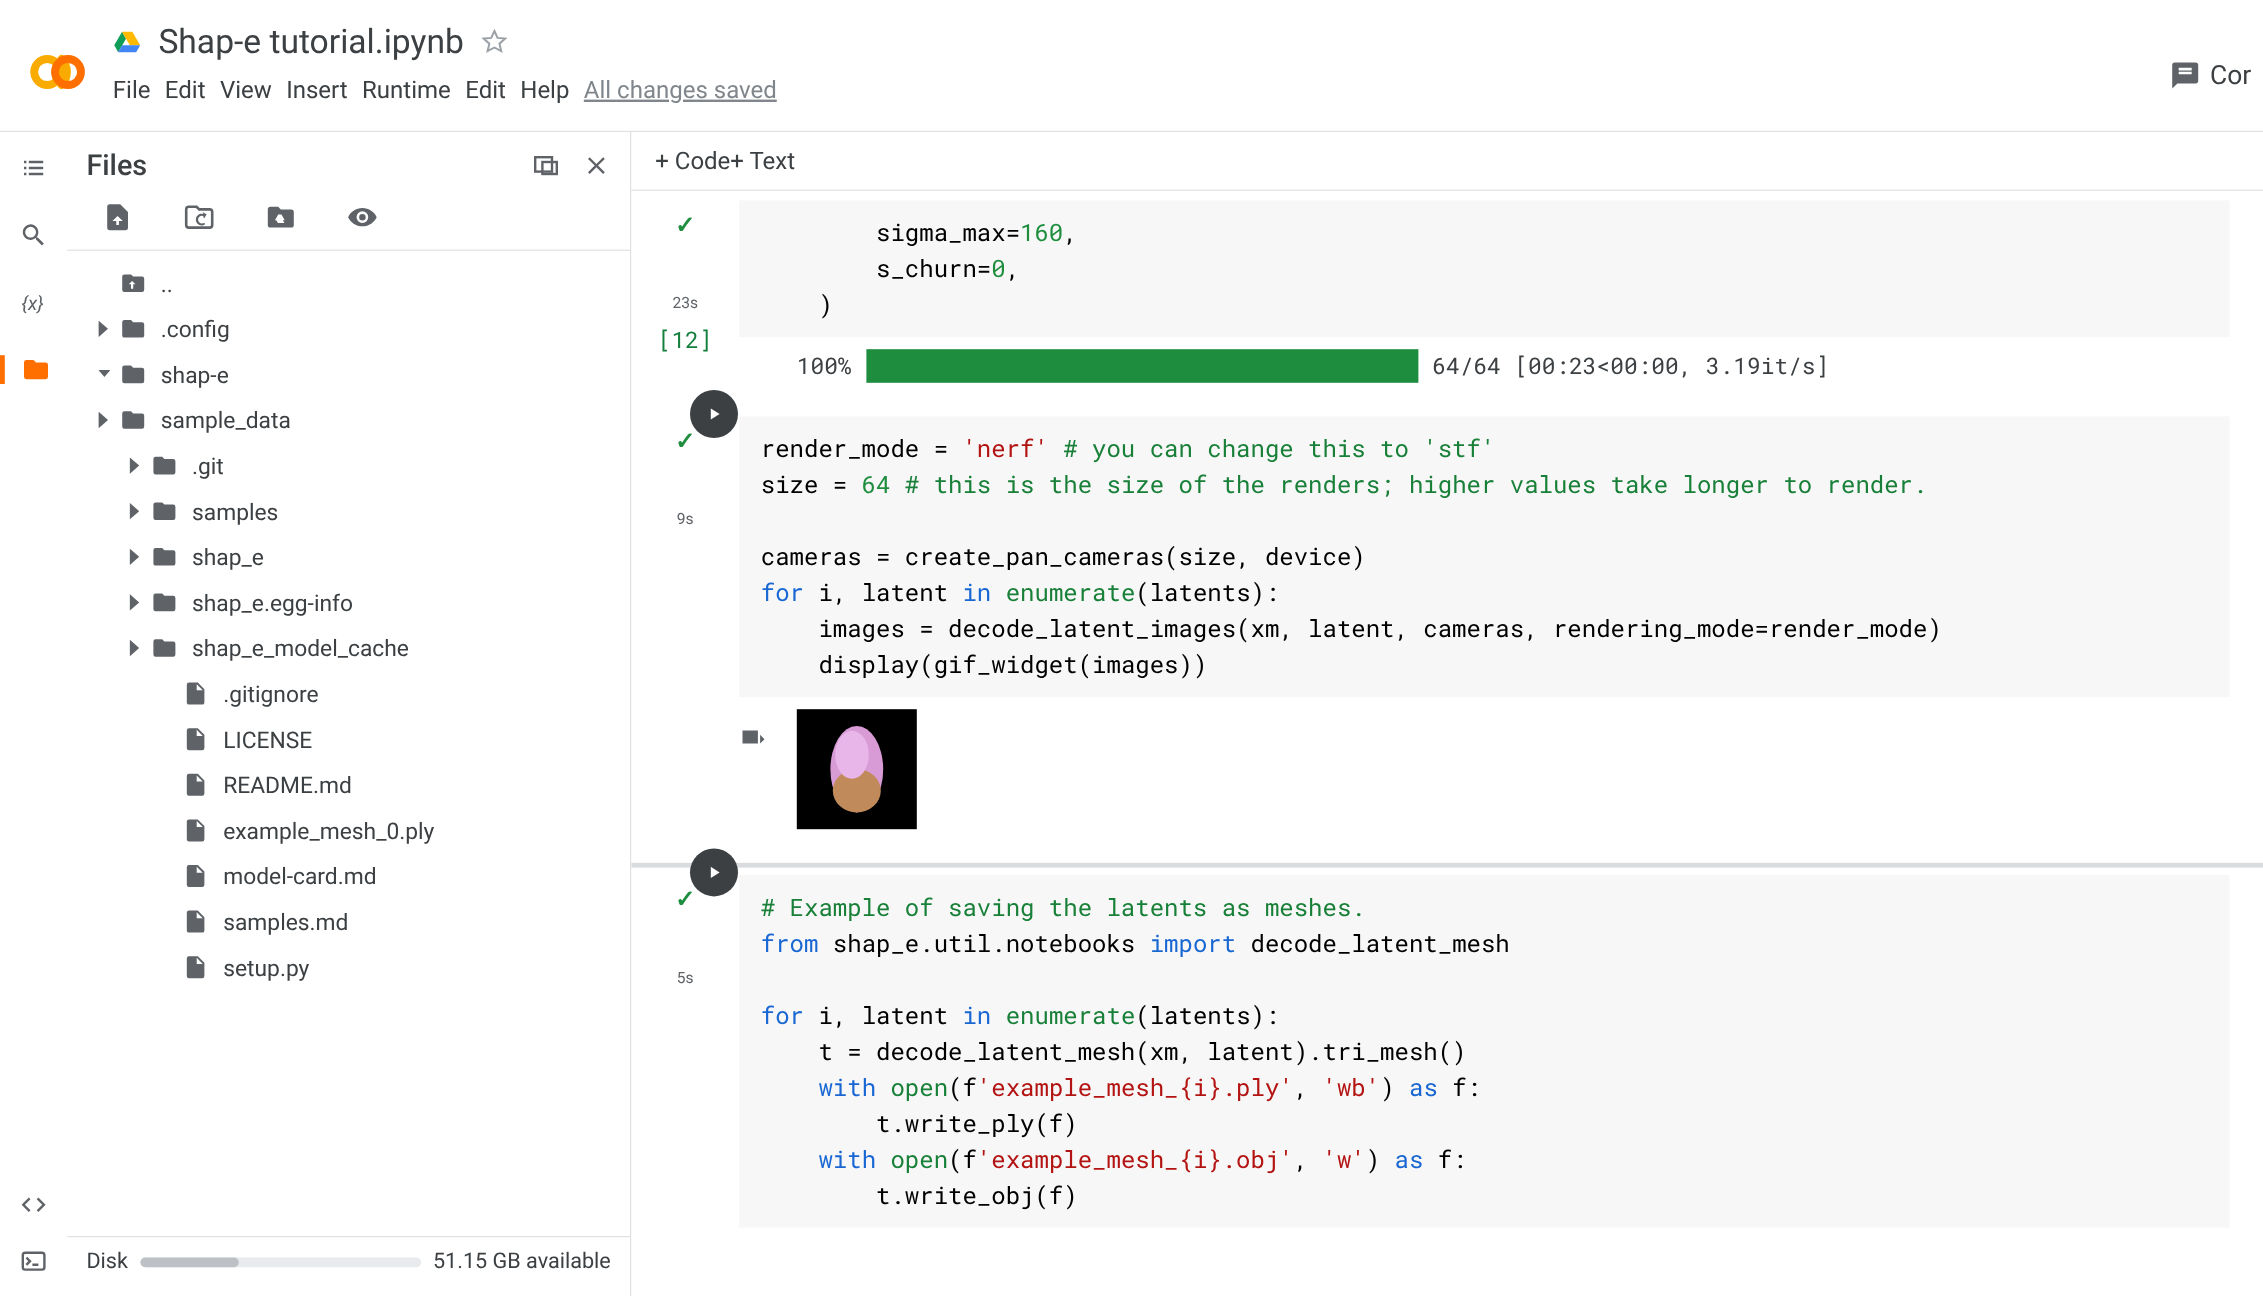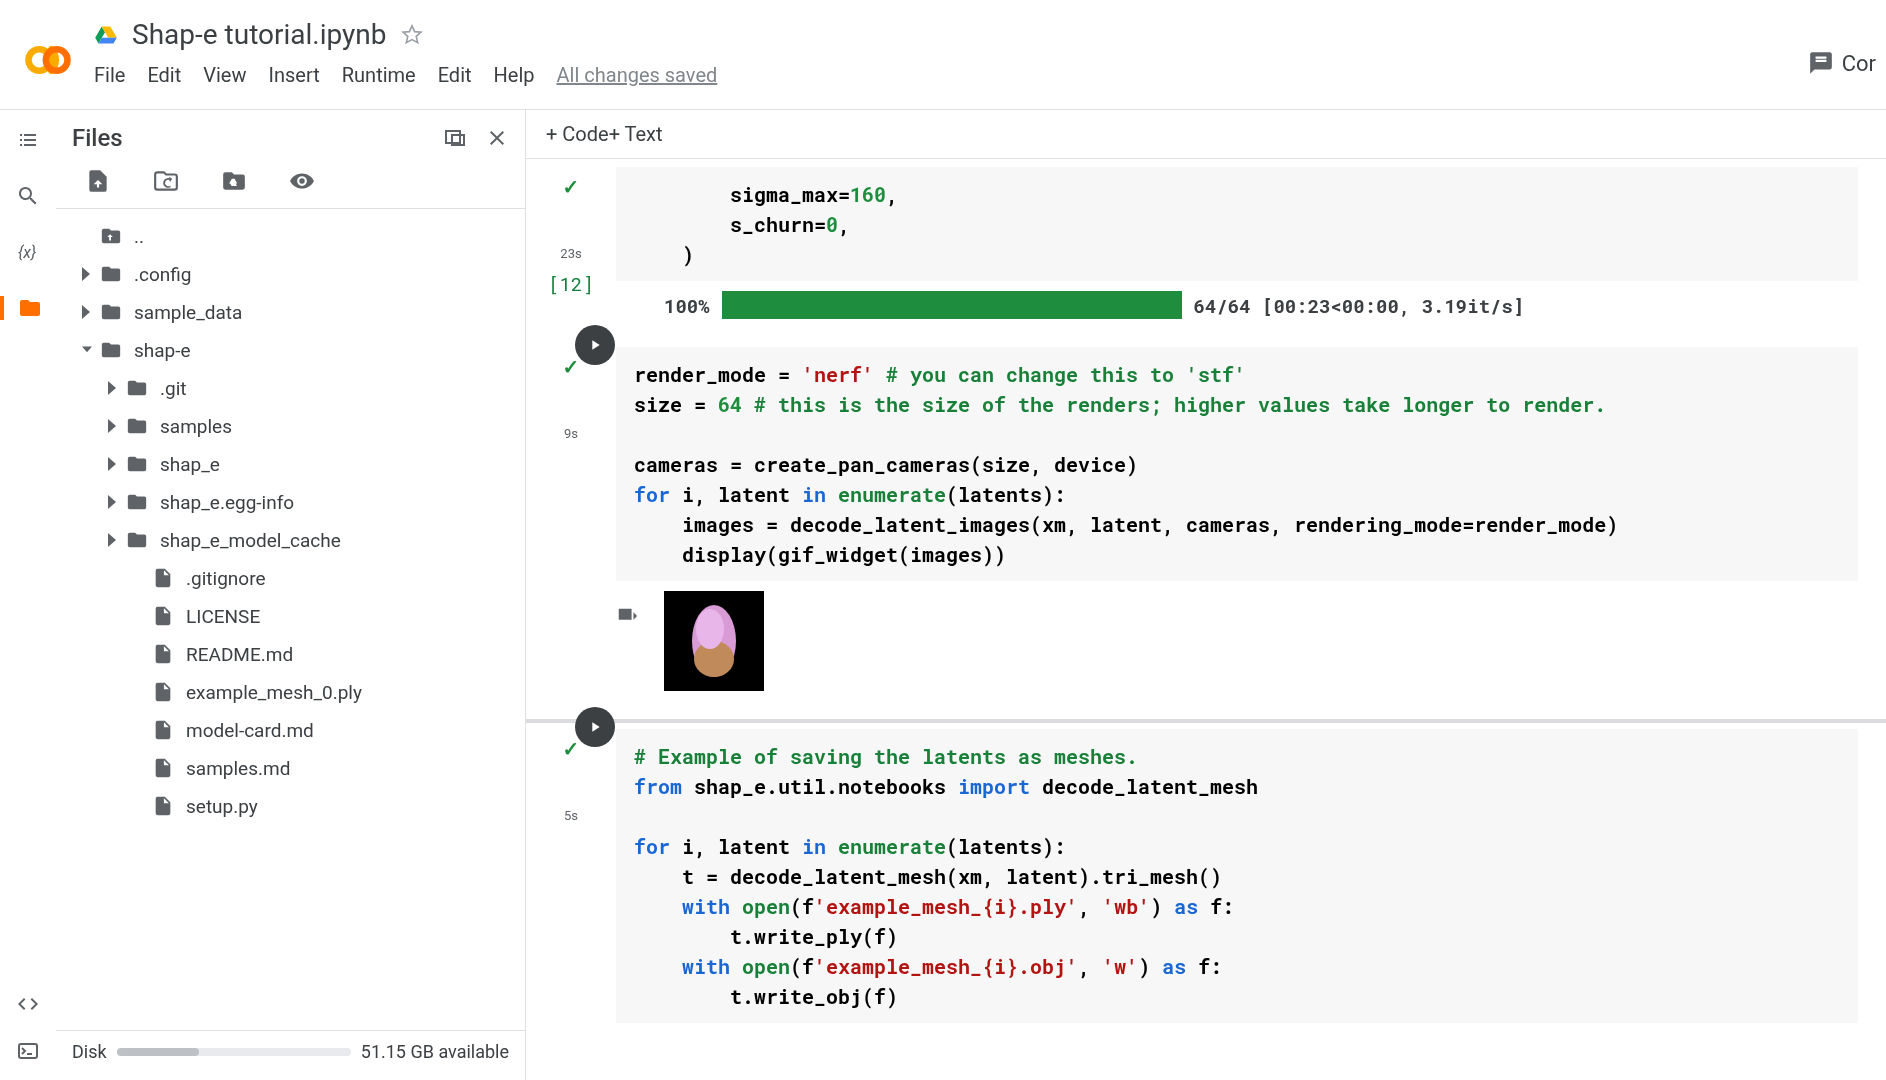--- a/index.html
+++ b/index.html
@@ -30,21 +30,21 @@
 }
 .header-main { margin-left: 14px; }
 .title-row { display: flex; align-items: center; gap: 14px; padding-top: 8px; }
 .drive-icon { width: 24px; height: 24px; }
 .doc-title {
   font-size: 28px;
   font-weight: 400;
   color: #3c4043;
 }
 .star-icon { width: 22px; height: 22px; fill: #9aa0a6; }
-.menus { display: flex; gap: 22px; margin-top: 12px; font-size: 20px; color: #3c4043; }
+.menus { display: flex; gap: 12px; margin-top: 12px; font-size: 20px; color: #3c4043; }
 .menus span { cursor: pointer; }
 .changes-saved { color: #80868b; text-decoration: underline; }
 .header-right {
   position: absolute;
   right: 10px;
   top: 50px;
   display: flex;
   align-items: center;
   gap: 8px;
   font-size: 22px;
@@ -177,21 +177,21 @@
   width: 40px;
   height: 40px;
   border-radius: 50%;
   background: #3c4043;
   display: flex;
   align-items: center;
   justify-content: center;
   margin-top: 2px;
 }
 .play-btn svg { width: 16px; height: 16px; fill: #fff; }
-.cell-content { flex: 1; padding-right: 28px; font-weight: bold; }
+.cell-content { flex: 1; padding-right: 28px; }
 .code-block {
   background: #f7f7f7;
   padding: 12px 18px;
   font-family: "Roboto Mono", Consolas, monospace;
   font-size: 20px;
   line-height: 30px;
   white-space: pre;
   overflow-x: hidden;
   color: #000;
 }
@@ -326,36 +326,36 @@
         <div class="file-item depth-0">
           <svg class="chevron" width="10" height="14" viewBox="0 0 10 14">
             <path d="M0 0l8 7-8 7z"></path>
           </svg>
           <svg class="folder-icon" viewBox="0 0 24 24">
             <path d="M10 4H4a2 2 0 0 0-2 2v12a2 2 0 0 0 2 2h16a2 2 0 0 0 2-2V8a2 2 0 0 0-2-2h-8l-2-2z"></path>
           </svg>
           <span>.config</span>
         </div>
         <div class="file-item depth-0">
-          <svg class="chevron" width="10" height="14" viewBox="0 0 10 14">
-            <path d="M0 0l8 7-8 7z"></path>
-          </svg>
-          <svg class="folder-icon" viewBox="0 0 24 24">
-            <path d="M10 4H4a2 2 0 0 0-2 2v12a2 2 0 0 0 2 2h16a2 2 0 0 0 2-2V8a2 2 0 0 0-2-2h-8l-2-2z"></path>
-          </svg>
-          <span>sample_data</span>
-        </div>
-        <div class="file-item depth-0">
           <svg class="chevron" width="14" height="10" viewBox="0 0 14 10">
             <path d="M0 0l7 8 7-8z"></path>
           </svg>
           <svg class="folder-icon" viewBox="0 0 24 24">
             <path d="M10 4H4a2 2 0 0 0-2 2v12a2 2 0 0 0 2 2h16a2 2 0 0 0 2-2V8a2 2 0 0 0-2-2h-8l-2-2z"></path>
           </svg>
           <span>shap-e</span>
+        </div>
+        <div class="file-item depth-0">
+          <svg class="chevron" width="10" height="14" viewBox="0 0 10 14">
+            <path d="M0 0l8 7-8 7z"></path>
+          </svg>
+          <svg class="folder-icon" viewBox="0 0 24 24">
+            <path d="M10 4H4a2 2 0 0 0-2 2v12a2 2 0 0 0 2 2h16a2 2 0 0 0 2-2V8a2 2 0 0 0-2-2h-8l-2-2z"></path>
+          </svg>
+          <span>sample_data</span>
         </div>
         <div class="file-item depth-1">
           <svg class="chevron" width="10" height="14" viewBox="0 0 10 14">
             <path d="M0 0l8 7-8 7z"></path>
           </svg>
           <svg class="folder-icon" viewBox="0 0 24 24">
             <path d="M10 4H4a2 2 0 0 0-2 2v12a2 2 0 0 0 2 2h16a2 2 0 0 0 2-2V8a2 2 0 0 0-2-2h-8l-2-2z"></path>
           </svg>
           <span>.git</span>
         </div>

